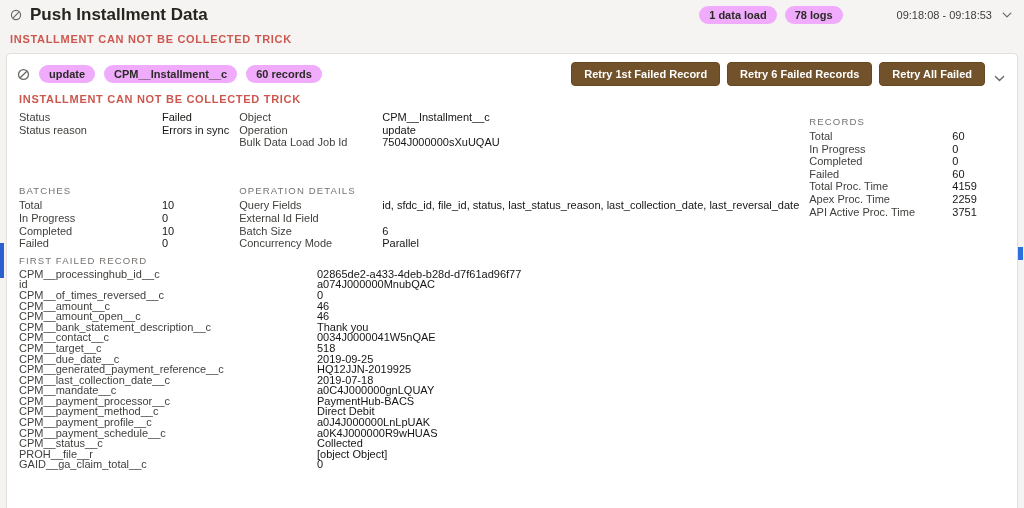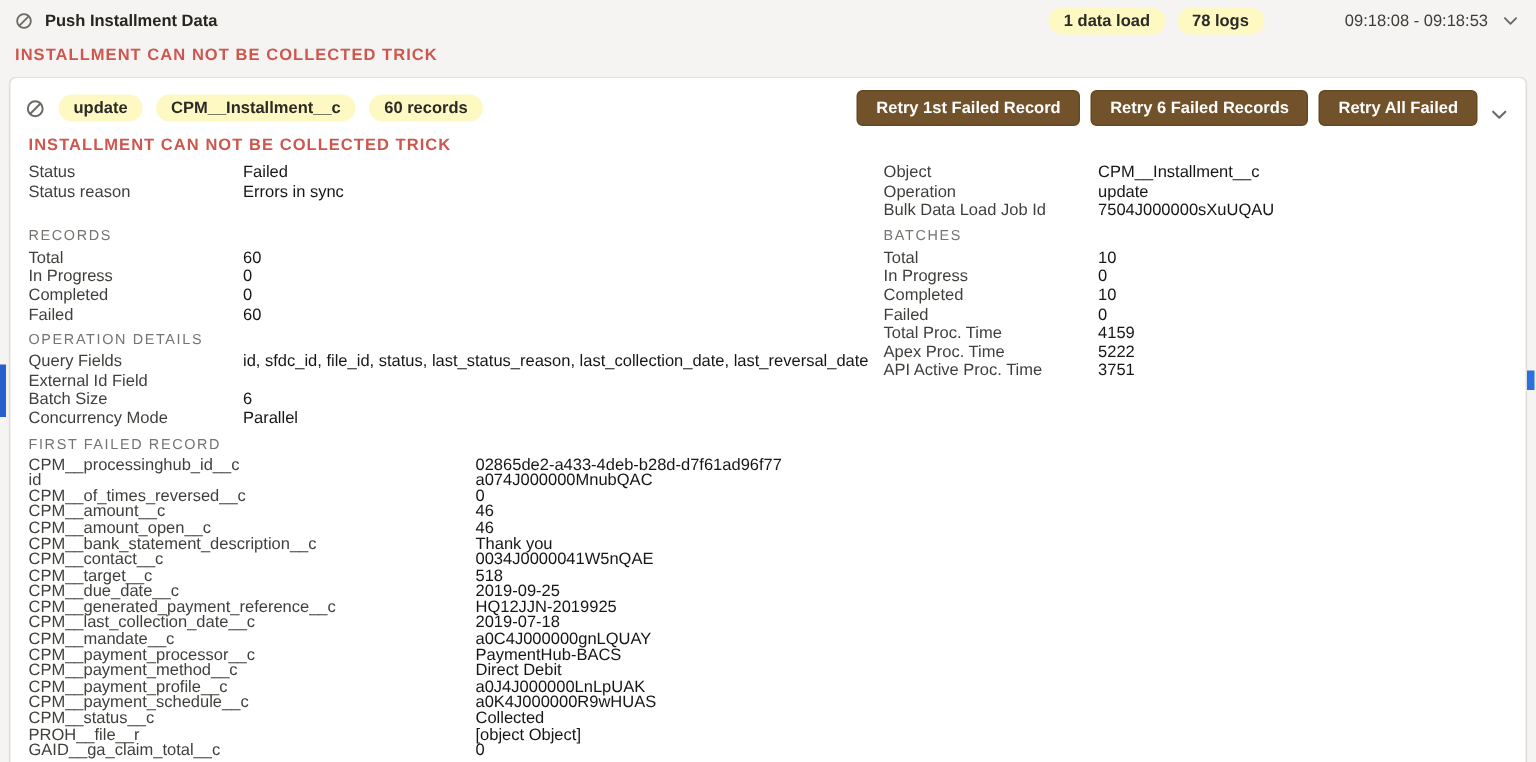--- a/index.html
+++ b/index.html
@@ -6,44 +6,44 @@
   html,body { width:1024px; height:508px; overflow:hidden; }
   body {
     background:#f5f4f2;
     font-family:"Liberation Sans", sans-serif;
     color:#1b1b19;
     position:relative;
   }
   
   .topbar { display:flex; align-items:center; justify-content:space-between; padding:5px 10px 2px 10px; }
   .topbar-left { display:flex; align-items:center; gap:8px; }
-  .topbar-title { font-size:11px; font-weight:700; color:#26251f; }
+  .topbar-title { font-size:17px; font-weight:700; color:#26251f; }
   .topbar-right { display:flex; align-items:center; gap:8px; }
-  .pill { background:#fef9c3; border-radius:11px; padding:3px 10px; font-size:11px; font-weight:700; color:#2b2a26; white-space:nowrap; }
+  .pill { background:#f0abfc; border-radius:11px; padding:3px 10px; font-size:11px; font-weight:700; color:#2b2a26; white-space:nowrap; }
   .time-range { font-size:11px; color:#3e3d3a; margin-left:2px; white-space:nowrap;padding-left:44px; }
   .icon-btn { background:none; border:none; cursor:pointer; display:flex; align-items:center; padding:1px; }
   
   .banner { color:#cd574e; font-weight:700; font-size:11px; letter-spacing:.7px; padding:6px 10px 8px 10px; white-space:nowrap; }
   
   .card {
     margin:0 6px; background:#ffffff; border:1px solid #e2e0dd; border-bottom:none;
     border-radius:5px 5px 0 0; box-shadow:0 1px 2px rgba(0,0,0,.05);
     min-height:600px;
   }
   .card-head { display:flex; align-items:center; justify-content:space-between; padding:8px 10px 6px 10px; }
   .head-left { display:flex; align-items:center; gap:9px; }
   .head-right { display:flex; align-items:flex-end; gap:7px; }
   .btn {
     background:#72522a; border:1px solid #654720; color:#ffffff;
     font-family:inherit; font-size:11px; font-weight:700;
     padding:5px 12px; border-radius:4px; cursor:pointer; white-space:nowrap;
   }
   .card-error { color:#cd574e; font-weight:700; font-size:11px; letter-spacing:.7px; padding:1px 12px 6px 12px; }
   
-  .twocol { display:grid; grid-template-columns:1fr 1fr; column-gap:10px; padding:0 12px; }
+  .twocol { display:grid; grid-template-columns:1fr 1fr 1fr; column-gap:10px; padding:0 12px; }
   .kv { display:flex; font-size:11px; line-height:12.6px; }
   .kv .k { flex:0 0 143px; color:#403f3c; white-space:nowrap; }
   .kv .v { color:#161614; white-space:nowrap; }
   .section-title { color:#767370; font-size:9.6px; line-height:10px; letter-spacing:1.1px; margin:6px 0 3px 0; font-weight:400; }
   
   .ffr { padding:0 12px; }
   .ffr .kv { font-size:11px; line-height:10.6px; }
   .ffr .kv .k { flex:0 0 298px; }
   
   .left-marker { position:absolute; left:0; top:243px; width:4px; height:35px; background:#2a5fd0; }
@@ -203,21 +203,21 @@
     </div>
     <div>
       <div>
 
       <div class="kv">
             <span class="k">Total Proc. Time</span>
             <span class="v">4159</span>
           </div>
           <div class="kv">
             <span class="k">Apex Proc. Time</span>
-            <span class="v">5222</span>
+            <span class="v">2259</span>
           </div>
           <div class="kv">
             <span class="k">API Active Proc. Time</span>
             <span class="v">3751</span>
           </div>
         </div>
     </div>
   </div>
 
   <div class="ffr">

